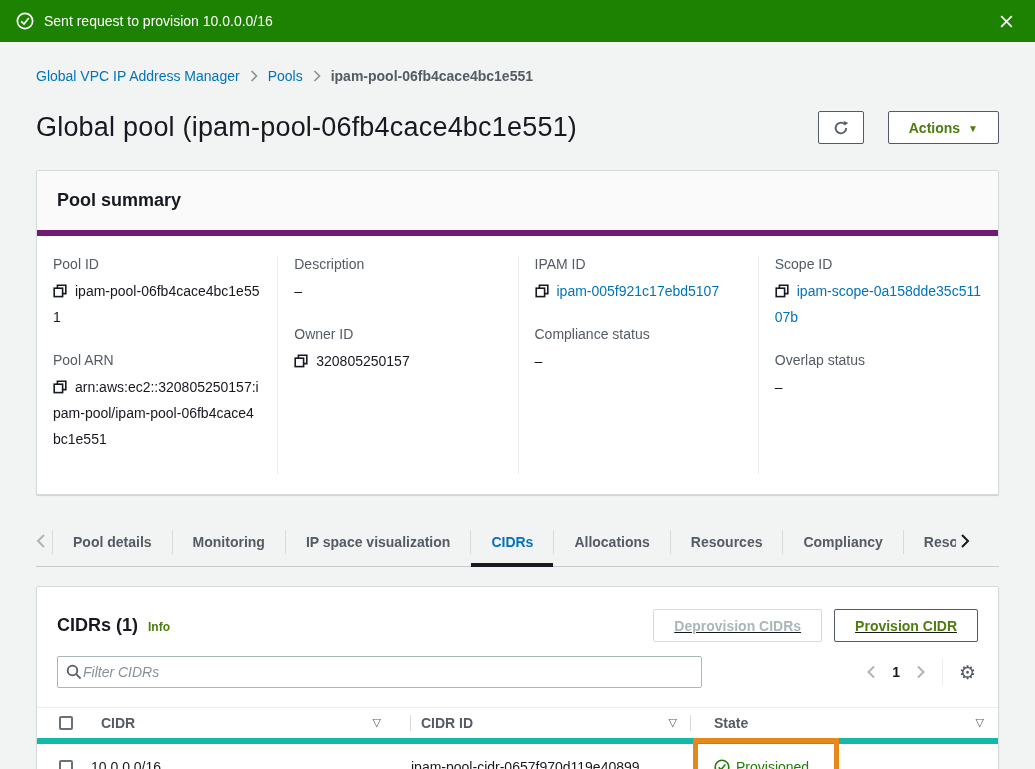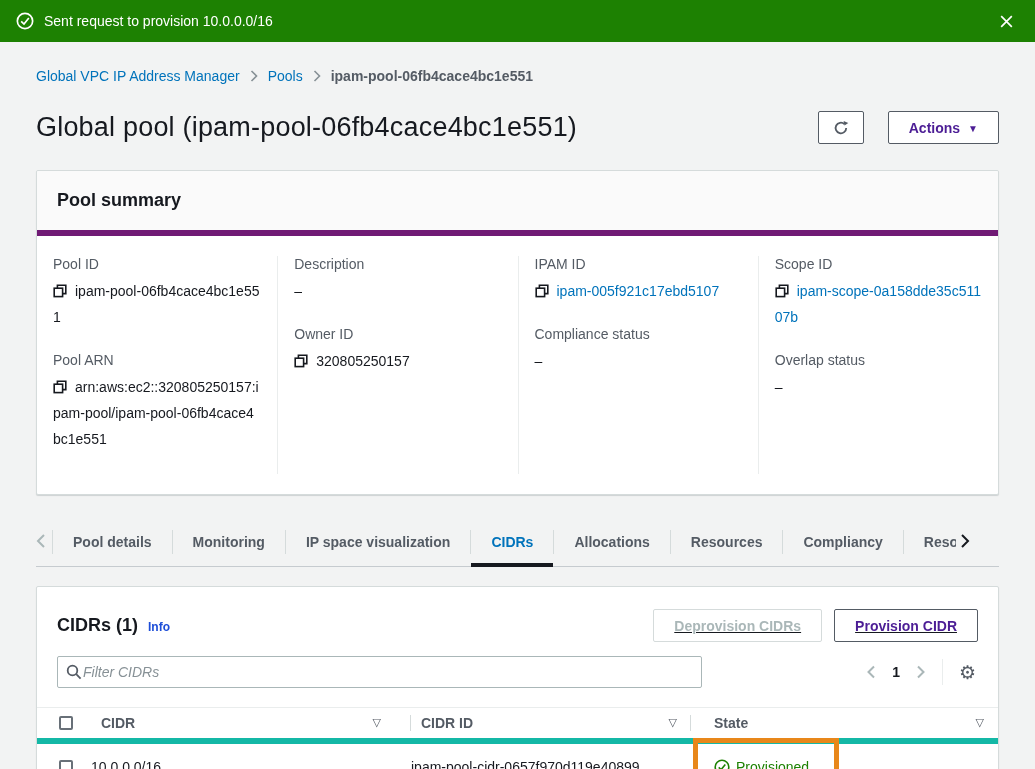--- a/index.html
+++ b/index.html
@@ -25,21 +25,21 @@
   .breadcrumb { padding-top:26px; display:flex; align-items:center; gap:10px; font-size:14px; }
   .breadcrumb a { color:#0073bb; text-decoration:none; cursor:pointer; }
   .breadcrumb .current { color:#545b64; font-weight:700; }
 
   
   .title-row { margin-top:27px; display:flex; align-items:center; }
   .page-title { font-size:27px; font-weight:400; color:#16191f; letter-spacing:.2px; }
   .title-actions { margin-left:auto; display:flex; gap:24px; }
   .btn {
     background:#fff; border:1px solid #545b64; border-radius:2px;
-    height:33px; padding:0 20px; font-size:14px; font-weight:700; color:#4c1d95;
+    height:33px; padding:0 20px; font-size:14px; font-weight:700; color:#4d7c0f;
     display:flex; align-items:center; gap:8px; cursor:pointer;
     font-family:inherit;
   }
   .btn.icon-only { padding:0 14px; }
   .btn.disabled { border-color:#d5dbdb; color:#aab7b8; cursor:default; }
   .caret { font-size:10px; position:relative; top:1px; }
 
   
   .card {
     background:#fff; border:1px solid #d5dbdb; border-radius:2px;
@@ -69,21 +69,21 @@
     padding:6px 20px 14px 20px; font-size:14px; font-weight:700; color:#545b64;
     cursor:pointer; display:flex; align-items:center; white-space:nowrap;
   }
   .tab.active { color:#0073bb; border-bottom:4px solid #16191f; margin-bottom:-1px; padding-bottom:11px; }
   .tab.clipped { max-width:52px; overflow:hidden; padding-right:0; }
 
   
   .cidrs-card { margin-top:19px; }
   .cidrs-header { display:flex; align-items:center; padding:22px 20px 12px 20px; }
   .cidrs-title-wrap { display:flex; align-items:baseline; gap:10px; }
-  .info-link { color:#1d4ed8; font-size:12px; font-weight:700; text-decoration:none; cursor:pointer; }
+  .info-link { color:#4d7c0f; font-size:12px; font-weight:700; text-decoration:none; cursor:pointer; }
   .cidrs-buttons { margin-left:auto; display:flex; gap:12px;text-decoration:underline; }
 
   .filter-row { display:flex; align-items:center; padding:2px 20px 19px 20px; }
   .filter-box {
     width:645px; height:32px; border:1px solid #aab7b8; border-radius:2px;
     display:flex; align-items:center; padding:0 8px; background:#fff;
   }
   .filter-box input {
     border:none; outline:none; flex:1; margin-left:1px;
     font-family:inherit; font-size:14px; font-style:italic; color:#16191f;

